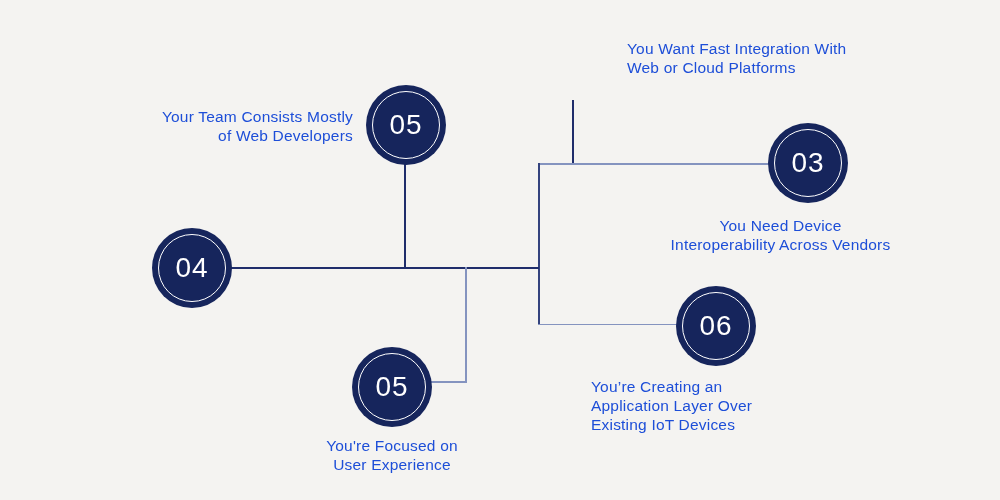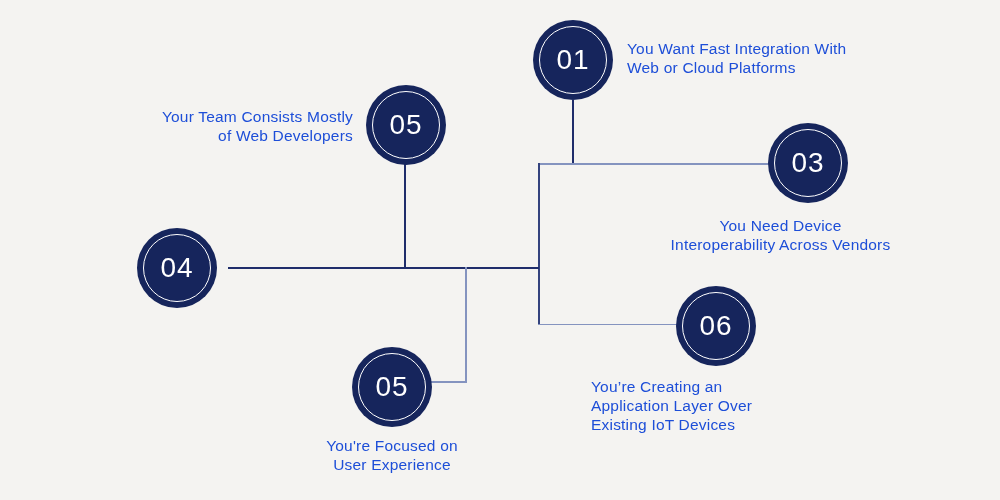--- a/index.html
+++ b/index.html
@@ -35,21 +35,21 @@
     color: #ffffff;
     font-size: 28px;
     font-weight: 400;
     letter-spacing: 1px;
     line-height: 1;
   }
 
   .n1 { left: 533px; top: 20px; }
   .n2 { left: 366px; top: 85px; }
   .n3 { left: 768px; top: 123px; }
-  .n4 { left: 137px; top: 228px; }
+  .n4 { left: 152px; top: 228px; }
   .n5 { left: 352px; top: 347px; }
   .n6 { left: 676px; top: 286px; }
 
   
   .line { position: absolute; }
   .navy  { background: #1f2d6b; }
   .mid   { background: #33427e; }
   .slate { background: #8493bf; }
 
   .l-v01  { left: 572px; top: 100px; width: 1.5px; height: 64px; }
@@ -84,24 +84,20 @@
 
   <div class="line navy  l-v01"></div>
   <div class="line slate l-h03"></div>
   <div class="line mid   l-vhub"></div>
   <div class="line slate l-h06"></div>
   <div class="line navy  l-main"></div>
   <div class="line navy  l-v02"></div>
   <div class="line slate l-v05"></div>
   <div class="line slate l-h05"></div>
 
-  <div class="node n1">
-    <span class="ring"></span>
-    <span class="num">01</span>
-  </div>
   <div class="node n2">
     <span class="ring"></span>
     <span class="num">05</span>
   </div>
   <div class="node n3">
     <span class="ring"></span>
     <span class="num">03</span>
   </div>
   <div class="node n4">
     <span class="ring"></span>

